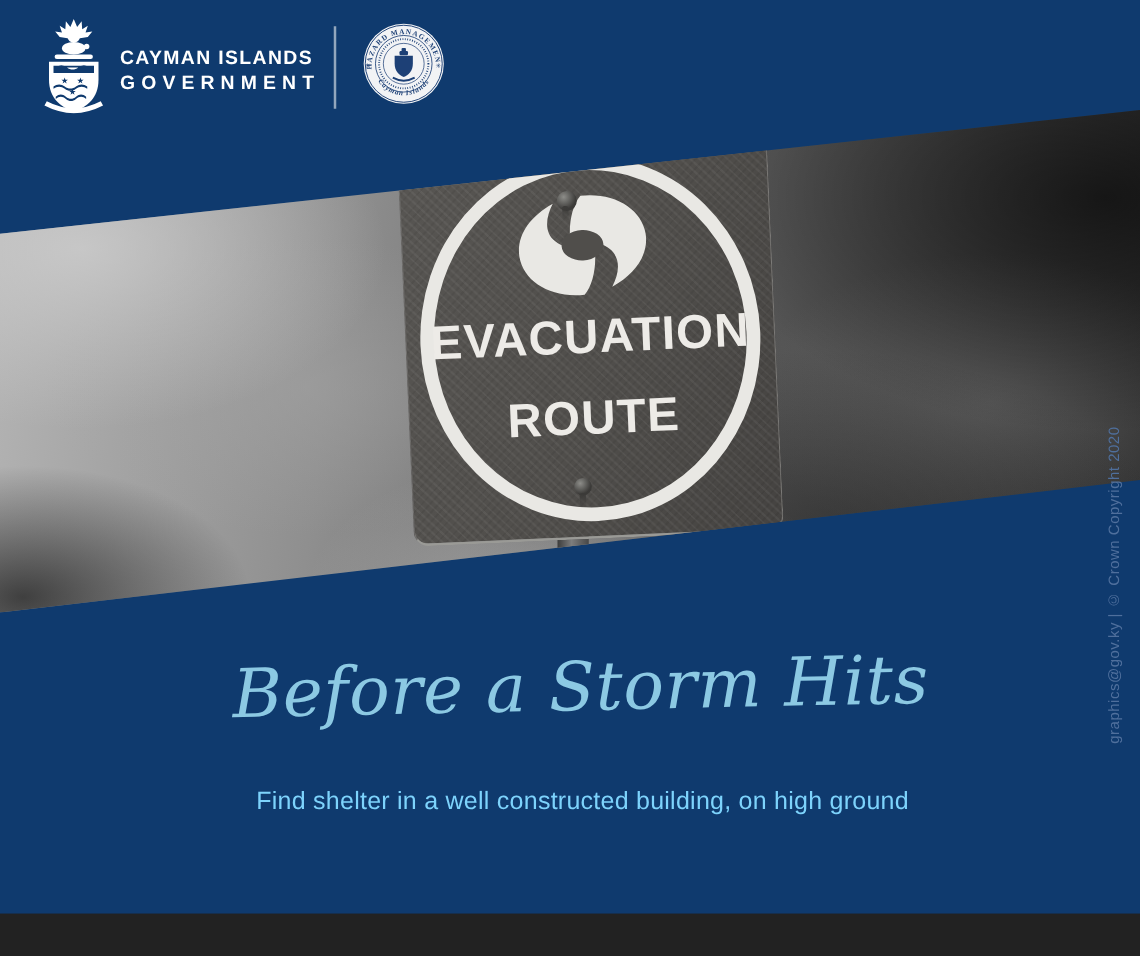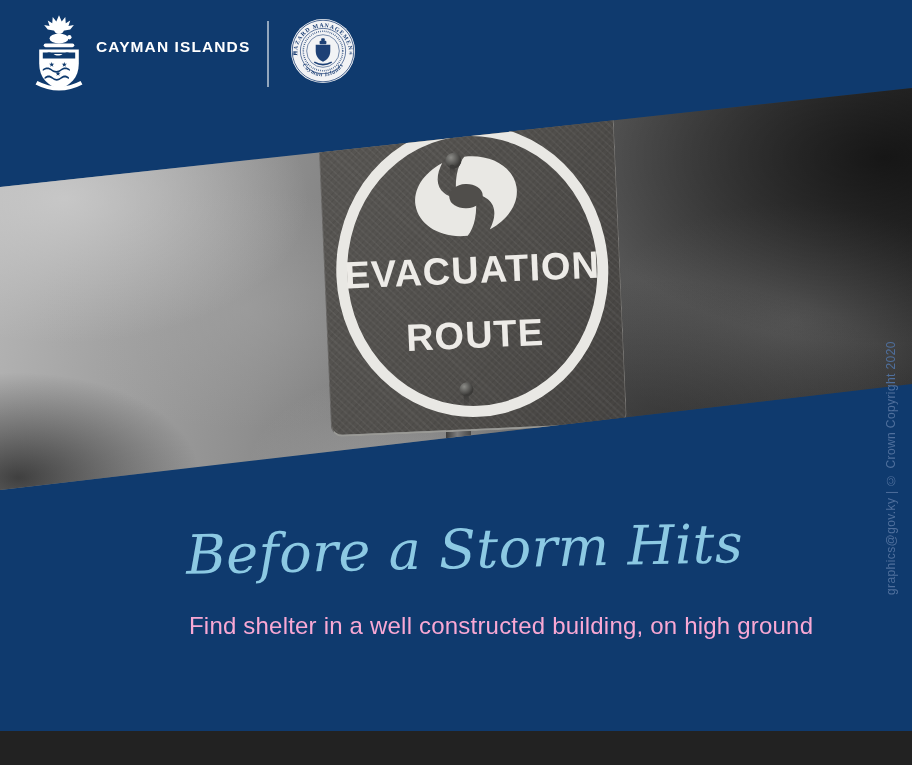--- a/index.html
+++ b/index.html
@@ -65,22 +65,22 @@
     position:absolute;right:14px;top:390px;height:205px;z-index:4;
     writing-mode:vertical-rl;transform:rotate(180deg);
     font-size:12px;letter-spacing:.4px;color:#4f6f9c;white-space:nowrap;
   }
   .heading{
     position:absolute;left:186px;top:518px;z-index:4;margin:0;
     font-family:"DejaVu Serif",serif;font-style:italic;font-weight:normal;
     font-size:54px;color:#8cc9e3;letter-spacing:.5px;transform:rotate(-1.2deg);
   }
   .body-copy{
-    position:absolute;left:189px;top:611px;z-index:4;margin:0;
-    font-size:24px;line-height:29px;color:#f9a8d4;letter-spacing:.2px;
+    position:absolute;left:189px;top:611px;z-index:4;margin:16px;
+    font-size:20px;line-height:29px;color:#7dd3fc;letter-spacing:.2px;
   }
   .body-copy span{display:block;}
 </style>
 </head>
 <body>
 
 <div class="canvas">
 
   <svg class="hdr-logo" viewBox="0 0 60 84">
     <g fill="#ffffff">
@@ -103,20 +103,21 @@
       <path d="M23 46 l2.2 0 l0.7 -2.1 l0.7 2.1 l2.2 0 l-1.8 1.3 l0.7 2.1 l-1.8 -1.3 l-1.8 1.3 l0.7 -2.1 Z" transform="translate(3,18)"></path>
       <path d="M12 60 c3 -2.5 7 -2.5 10 0 c3 2.5 7 2.5 10 0 c3 -2.5 7 -2.5 10 0 l0 2 c-3 -2.5 -7 -2.5 -10 0 c-3 2.5 -7 2.5 -10 0 c-3 -2.5 -7 -2.5 -10 0 Z"></path>
       <path d="M14 69 c3 -2.5 6 -2.5 9 0 c3 2.5 6 2.5 9 0 c3 -2.5 6 -2.5 9 0 l0 2 c-3 -2.5 -6 -2.5 -9 0 c-3 2.5 -6 2.5 -9 0 c-3 -2.5 -6 -2.5 -9 0 Z"></path>
     </g>
 
     <path d="M5 75 q25 13 50 0" fill="none" stroke="#ffffff" stroke-width="4.5"></path>
   </svg>
 
   <div class="wordmark">
     <span class="l1">CAYMAN ISLANDS</span>
+    <span class="l2">GOVERNMENT</span>
   </div>
 
   <div class="hdr-divider"></div>
 
   <svg class="seal" viewBox="0 0 70 70">
     <defs>
       <path id="sealTop" d="M 8.5 37 A 26.5 26.5 0 0 1 61.5 37" fill="none"></path>
       <path id="sealBottom" d="M 10 36 A 25 25 0 0 0 60 36" fill="none"></path>
     </defs>
     <circle cx="35" cy="35" r="33" fill="#f2f3f5"></circle>

